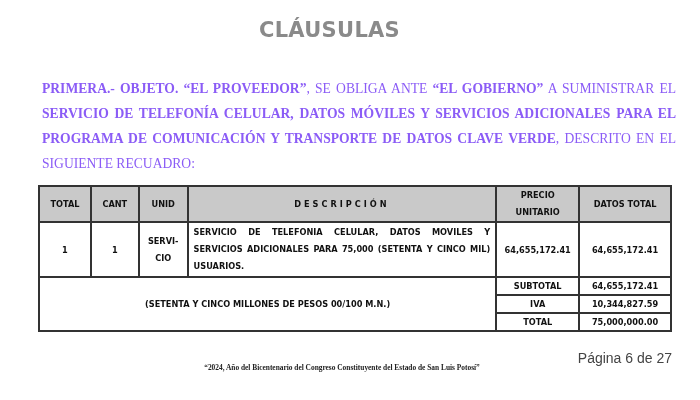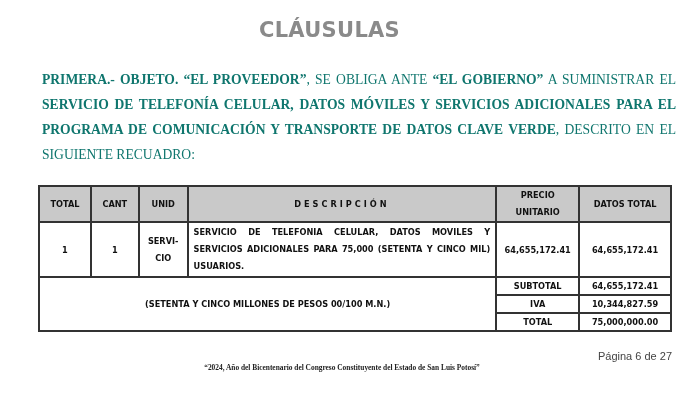--- a/index.html
+++ b/index.html
@@ -1,30 +1,30 @@
 <!DOCTYPE html>
 <html><head>
 <meta charset="utf-8">
 <style>
   html, body { margin:0; padding:0; }
   body { width:700px; height:400px; background:#ffffff; position:relative; overflow:hidden; color:#111; }
   .title { position:absolute; left:0; top:18px; width:659px; text-align:center;
     font-family:"DejaVu Sans", sans-serif; font-weight:bold; font-size:21px; color:#8a8a8a; letter-spacing:0.3px; }
-  .para { position:absolute; left:42px; top:67px; width:634px;
-    font-family:"Liberation Serif", serif; font-size:13.6px; line-height:25px; text-align:justify; color:#0f766e; }
+  .para { position:absolute; left:42px; top:76px; width:634px;
+    font-family:"Liberation Serif", serif; font-size:13.6px; line-height:25px; text-align:justify; color:#8b5cf6; }
   .para b { font-weight:bold; }
   .tbl { position:absolute; left:38px; top:185px; width:634px; border-collapse:collapse;
     font-family:"DejaVu Sans", sans-serif; font-size:8.2px; font-weight:bold; color:#111; }
   .tbl td, .tbl th { border:2px solid #333; padding:0 0; text-align:center; vertical-align:middle; }
   .tbl th { background:#c9c9c9; height:33px; line-height:17px; font-weight:bold; }
   .tbl .desc-h { letter-spacing:3px; }
   .tbl .desc { text-align:justify; text-align-last:left; line-height:17px; padding:1px 5px;margin-top:45px; }
   .tbl .sum td { height:16px; }
   .tbl .words { font-size:8.2px;text-align:center; }
-  .page { position:absolute; right:28px; top:350px; font-family:"Liberation Sans", sans-serif; font-size:11px; color:#444; }
+  .page { position:absolute; right:28px; top:350px; font-family:"Liberation Sans", sans-serif; font-size:14px; color:#444; }
   .footer { position:absolute; left:0; width:684px; top:363px; text-align:center;
     font-family:"Liberation Serif", serif; font-size:7.4px; font-weight:bold; color:#222; }
 </style>
 </head>
 <body>
 
 <div class="title">CLÁUSULAS</div>
 
 <div class="para"><b>PRIMERA.- OBJETO. “EL PROVEEDOR”</b><span>, SE OBLIGA ANTE </span><b>“EL GOBIERNO”</b><span> A SUMINISTRAR EL </span><b>SERVICIO DE TELEFONÍA CELULAR, DATOS MÓVILES Y SERVICIOS ADICIONALES PARA EL PROGRAMA DE COMUNICACIÓN Y TRANSPORTE DE DATOS CLAVE VERDE</b><span>, DESCRITO EN EL SIGUIENTE RECUADRO:</span></div>
 

